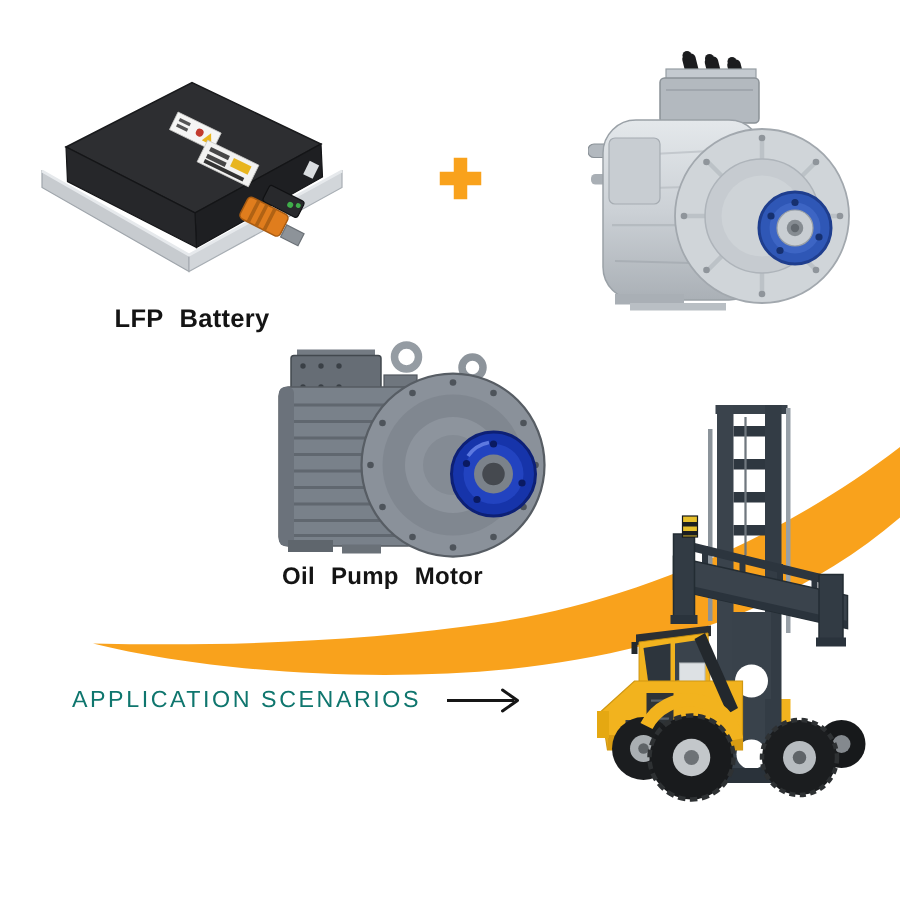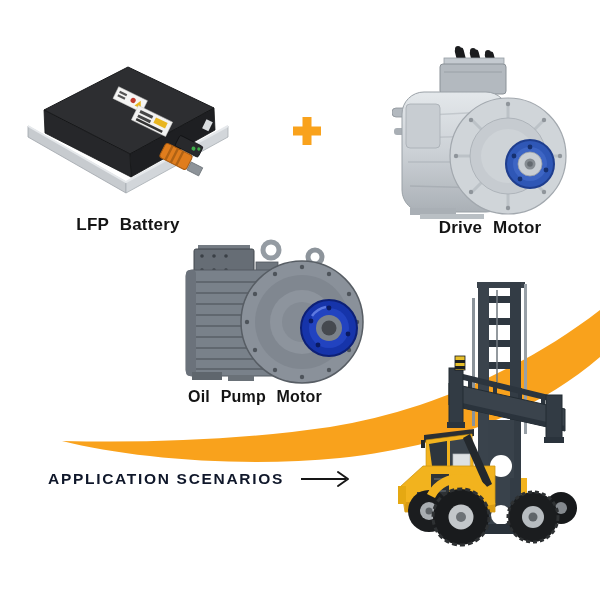--- a/index.html
+++ b/index.html
@@ -1,27 +1,27 @@
 <!DOCTYPE html>
 <html><head>
 <meta charset="utf-8">
 <style>
   * { margin:0; padding:0; box-sizing:border-box; }
   html,body { width:600px; height:600px; background:#ffffff; overflow:hidden;
               font-family:"Liberation Sans", sans-serif; }
-  .scene { position:absolute; left:0; top:12px; width:600px; height:448px; background:#fff;border-radius:12px; }
+  .scene { position:absolute; left:0; top:0; width:600px; height:448px; background:#fff;border-radius:12px; }
   .abs { position:absolute; }
   .caption { position:absolute; font-weight:700; color:#141414; text-align:center;
              word-spacing:6px; letter-spacing:.2px; z-index:5; }
   #cap-battery { left:28px;  top:203px; width:200px; font-size:17px; }
   #cap-drive   { left:390px; top:206px; width:200px; font-size:17px; }
   #cap-oil     { left:155px; top:376px; width:200px; font-size:16px;text-align:center; }
   .app-row { position:absolute; left:48px; top:458px; display:flex; align-items:center;
              gap:16px; z-index:6; }
-  .app-label { font-weight:700; font-size:15.5px; letter-spacing:1.7px; color:#0f172a; }
+  .app-label { font-weight:400; font-size:15.5px; letter-spacing:1.7px; color:#0f766e; }
   .z1 { z-index:1; } .z2 { z-index:2; } .z3 { z-index:3; }
 </style>
 </head>
 <body>
 
 <div class="scene">
 
   <svg class="abs z1" style="left:0;top:0" width="600" height="600" viewBox="0 0 600 600">
     <path d="M62,429 C150,431 240,428 330,415 C420,401 520,360 600,298
              L600,345 C530,405 440,435 340,446 C240,456 130,446 62,429 Z" fill="#F9A21C"></path>
@@ -278,21 +278,20 @@
     <circle cx="36" cy="241" r="9" fill="#a9aeb2"></circle>
       <circle cx="36" cy="241" r="3.5" fill="#5f6468"></circle>
     <path d="M38,226 A32,32 0 0 1 98,235" fill="none" stroke="#f2b31e" stroke-width="9"></path>
     <circle cx="68" cy="247" r="28" fill="#191b1d"></circle>
     <circle cx="68" cy="247" r="28" fill="none" stroke="#2e3133" stroke-width="3" stroke-dasharray="5 3"></circle>
     <circle cx="68" cy="247" r="12.5" fill="#c3c7ca"></circle>
       <circle cx="68" cy="247" r="5" fill="#6d7276"></circle>
   </svg>
 
   <div id="cap-battery" class="caption">LFP Battery</div>
-  <div id="cap-drive" class="caption">Drive Motor</div>
   <div id="cap-oil" class="caption">Oil Pump Motor</div>
 
   <div class="app-row">
     <span class="app-label">APPLICATION SCENARIOS</span>
     <svg width="52" height="18" viewBox="0 0 52 18">
       <line x1="1" y1="9" x2="46" y2="9" stroke="#161616" stroke-width="2"></line>
       <polyline points="38,2 48,9 38,16" fill="none" stroke="#161616" stroke-width="2" stroke-linecap="round" stroke-linejoin="round"></polyline>
     </svg>
   </div>
 

